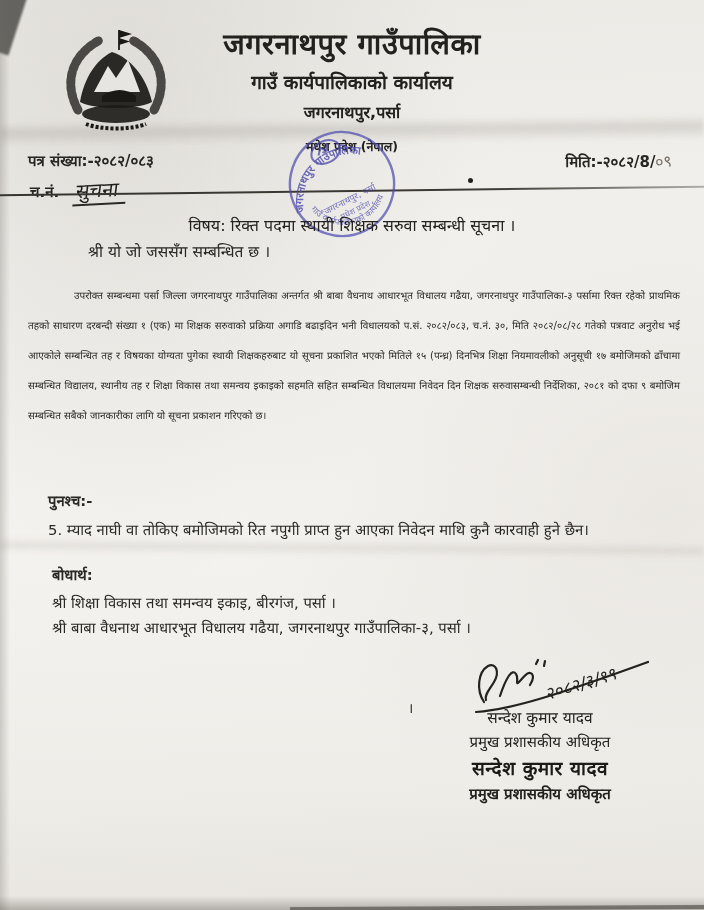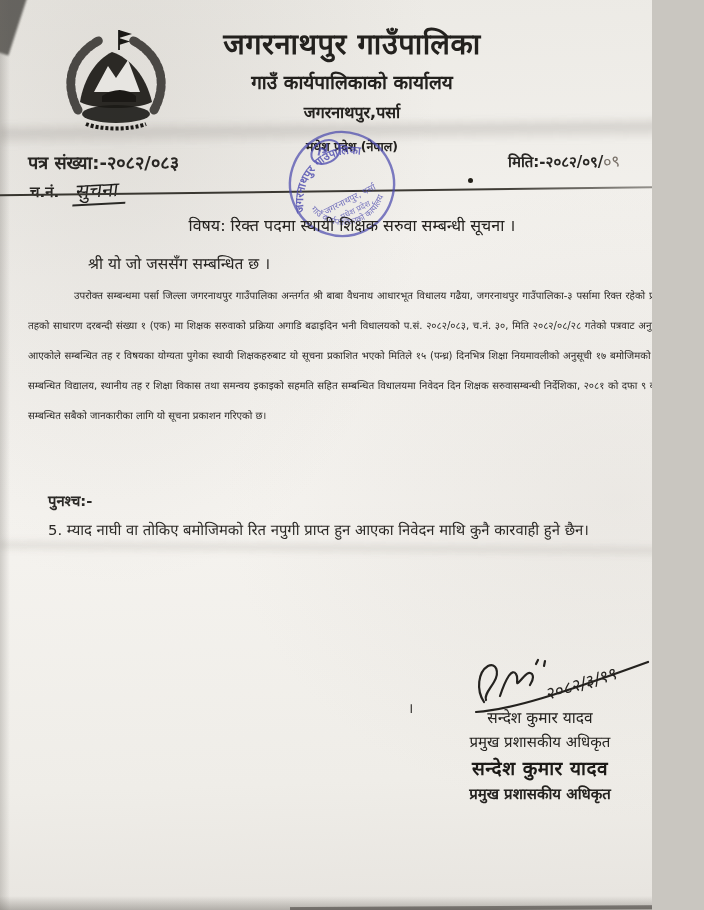--- a/index.html
+++ b/index.html
@@ -2,21 +2,21 @@
 <html><head>
 <meta charset="utf-8">
 <style>
   html,body{margin:0;padding:0;}
   body{
     width:704px;height:910px;overflow:hidden;
     font-family:"DejaVu Sans",sans-serif;
     background:#c9c6c0;
   }
   .page{
-    position:relative;width:652px;height:910px;overflow:hidden;
+    position:relative;width:704px;height:910px;overflow:hidden;
     background:
       radial-gradient(ellipse at 18% 12%, rgba(190,186,180,0.30), rgba(0,0,0,0) 42%),
       radial-gradient(ellipse at 95% 55%, rgba(205,200,194,0.25), rgba(0,0,0,0) 45%),
       linear-gradient(178deg,#eceae5 0%,#f3f1ed 30%,#f5f3ef 55%,#efede8 85%,#e7e4df 100%);
     color:#2e2c29;
   }
   
   .corner-dark{
     position:absolute;left:-14px;top:-18px;width:34px;height:70px;
     background:#3c3a36;transform:rotate(18deg);opacity:.75;filter:blur(1px);
@@ -44,41 +44,41 @@
     background:rgba(58,55,51,0.55);transform:rotate(-0.3deg);filter:blur(.5px);
   }
   
   .emblem{position:absolute;left:56px;top:26px;width:120px;height:112px;}
   .head{position:absolute;left:132px;top:28px;width:440px;text-align:center;color:#23211e;}
   .head .t1{font-size:29px;font-weight:bold;letter-spacing:.5px;line-height:1.15;}
   .head .t2{font-size:19px;font-weight:bold;margin-top:8px;}
   .head .t3{font-size:16px;font-weight:bold;margin-top:6px;}
   .head .t4{font-size:12.5px;font-weight:bold;margin-top:15px;}
   
-  .letter-no{position:absolute;left:28px;top:150px;font-size:18px;font-weight:bold;color:#282623;}
+  .letter-no{position:absolute;left:28px;top:150px;font-size:15px;font-weight:bold;color:#282623;}
   .chalani{position:absolute;left:30px;top:176px;font-size:15px;font-weight:bold;color:#282623;}
   .chalani-hand{
     display:inline-block;margin-left:10px;
     font-size:20px;color:#1f1e1c;font-weight:normal;
     transform:rotate(-3deg) skewX(-10deg);
     border-bottom:2px solid #2a2926;padding:0 8px 0 2px;
   }
   .date-line{position:absolute;right:32px;top:150px;font-size:15px;font-weight:bold;color:#282623;}
   .date-hand{font-weight:normal;color:#7a726a;display:inline-block;transform:rotate(-6deg);font-size:16px;}
   .rule{
     position:absolute;left:-4px;top:190px;width:712px;height:2px;
     background:linear-gradient(90deg,#37352f 0%,#3d3a34 70%,rgba(61,58,52,0.35) 100%);
     transform:rotate(-0.7deg);
   }
   .rule-dot{position:absolute;left:468px;top:178px;width:5px;height:5px;border-radius:50%;background:#232019;}
   
   .stamp{position:absolute;left:262px;top:118px;width:160px;height:130px;opacity:.88;}
   
   .subject{position:absolute;left:0;top:214px;width:704px;text-align:center;font-size:16px;font-weight:normal;color:#24221f;}
-  .salutation{position:absolute;left:88px;top:252px;font-size:15.5px;font-weight:500;color:#282623;}
+  .salutation{position:absolute;left:88px;top:240px;font-size:15.5px;font-weight:500;color:#282623;}
   .body-par{
     position:absolute;left:28px;top:281px;width:652px;
     font-size:10px;line-height:30px;text-align:justify;text-indent:46px;
     font-weight:500;color:#2b2926;
   }
   .ps{position:absolute;left:48px;top:464px;width:624px;font-size:14.8px;line-height:25px;font-weight:500;color:#2b2926;}
   .ps .ps-head{font-weight:bold;margin-bottom:2px;margin-top:24px;}
   .ps .item{margin-top:2px;}
   .ps .item2{margin-top:4px;}
   .email{text-decoration:underline;text-underline-offset:3px;}
@@ -132,21 +132,21 @@
     <div class="t3">जगरनाथपुर,पर्सा</div>
     <div class="t4">मधेश प्रदेश (नेपाल)</div>
   </div>
 
   <div class="letter-no">पत्र संख्या:-२०८२/०८३</div>
   <div class="chalani">
     <span>च.नं.</span>
     <span class="chalani-hand">सुचना</span>
   </div>
   <div class="date-line">
-    <span>मिति:-२०८२/०९/</span><span class="date-hand">०९</span>
+    <span>मिति:-२०८२/8/</span><span class="date-hand">०९</span>
   </div>
   <div class="rule"></div>
   <div class="rule-dot"></div>
 
   <div class="stamp">
     <svg width="160" height="130" viewBox="0 0 160 130">
       <defs>
         <path id="arcTop" d="M 32,86 A 48,48 0 1 1 128,86"></path>
         <path id="arcBot" d="M 40,70 A 42,42 0 0 0 122,78"></path>
       </defs>
@@ -169,20 +169,25 @@
   <div class="subject">विषय: रिक्त पदमा स्थायी शिक्षक सरुवा सम्बन्धी सूचना ।</div>
   <div class="salutation">श्री यो जो जससँग सम्बन्धित छ ।</div>
 
   <div class="body-par">उपरोक्त सम्बन्धमा पर्सा जिल्ला जगरनाथपुर गाउँपालिका अन्तर्गत श्री बाबा वैधनाथ आधारभूत विधालय गढैया, जगरनाथपुर गाउँपालिका-३ पर्सामा रिक्त रहेको प्राथमिक तहको साधारण दरबन्दी संख्या १ (एक) मा शिक्षक सरुवाको प्रक्रिया अगाडि बढाइदिन भनी विधालयको प.सं. २०८२/०८३, च.नं. ३०, मिति २०८२/०८/२८ गतेको पत्रवाट अनुरोध भई आएकोले सम्बन्धित तह र विषयका योग्यता पुगेका स्थायी शिक्षकहरुबाट यो सूचना प्रकाशित भएको मितिले १५ (पन्ध्र) दिनभित्र शिक्षा नियमावलीको अनुसूची १७ बमोजिमको ढाँचामा सम्बन्धित विद्यालय, स्थानीय तह र शिक्षा विकास तथा समन्वय इकाइको सहमति सहित सम्बन्धित विधालयमा निवेदन दिन शिक्षक सरुवासम्बन्धी निर्देशिका, २०८१ को दफा ९ बमोजिम सम्बन्धित सबैको जानकारीका लागि यो सूचना प्रकाशन गरिएको छ।</div>
 
   <div class="ps">
     <div class="ps-head">पुनश्च:-</div>
     <div class="item item2">5. म्याद नाघी वा तोकिए बमोजिमको रित नपुगी प्राप्त हुन आएका निवेदन माथि कुनै कारवाही हुने छैन।</div>
   </div>
 
+  <div class="cc">
+    <div class="cc-head">बोधार्थ:</div>
+    <div>श्री शिक्षा विकास तथा समन्वय इकाइ, बीरगंज, पर्सा ।</div>
+    <div>श्री बाबा वैधनाथ आधारभूत विधालय गढैया, जगरनाथपुर गाउँपालिका-३, पर्सा ।</div>
+  </div>
 
   <div class="tick-mark">।</div>
   <div class="sig">
     <div class="sig-scribble">
       <svg width="200" height="70" viewBox="0 0 200 70">
         <g stroke="#24221f" stroke-width="2.2" fill="none" stroke-linecap="round">
           <path d="M14,52 C6,40 8,22 18,16 C26,12 30,22 24,32 C20,39 14,45 16,50"></path>
           <path d="M30,46 C36,28 42,18 46,24 C49,28 45,36 49,32 C54,27 58,20 62,24 C64,27 62,32 60,35"></path>
           <path d="M66,14 l2,-4 M74,16 l1,-5"></path>
           <path d="M6,62 C40,60 90,44 178,12"></path>

